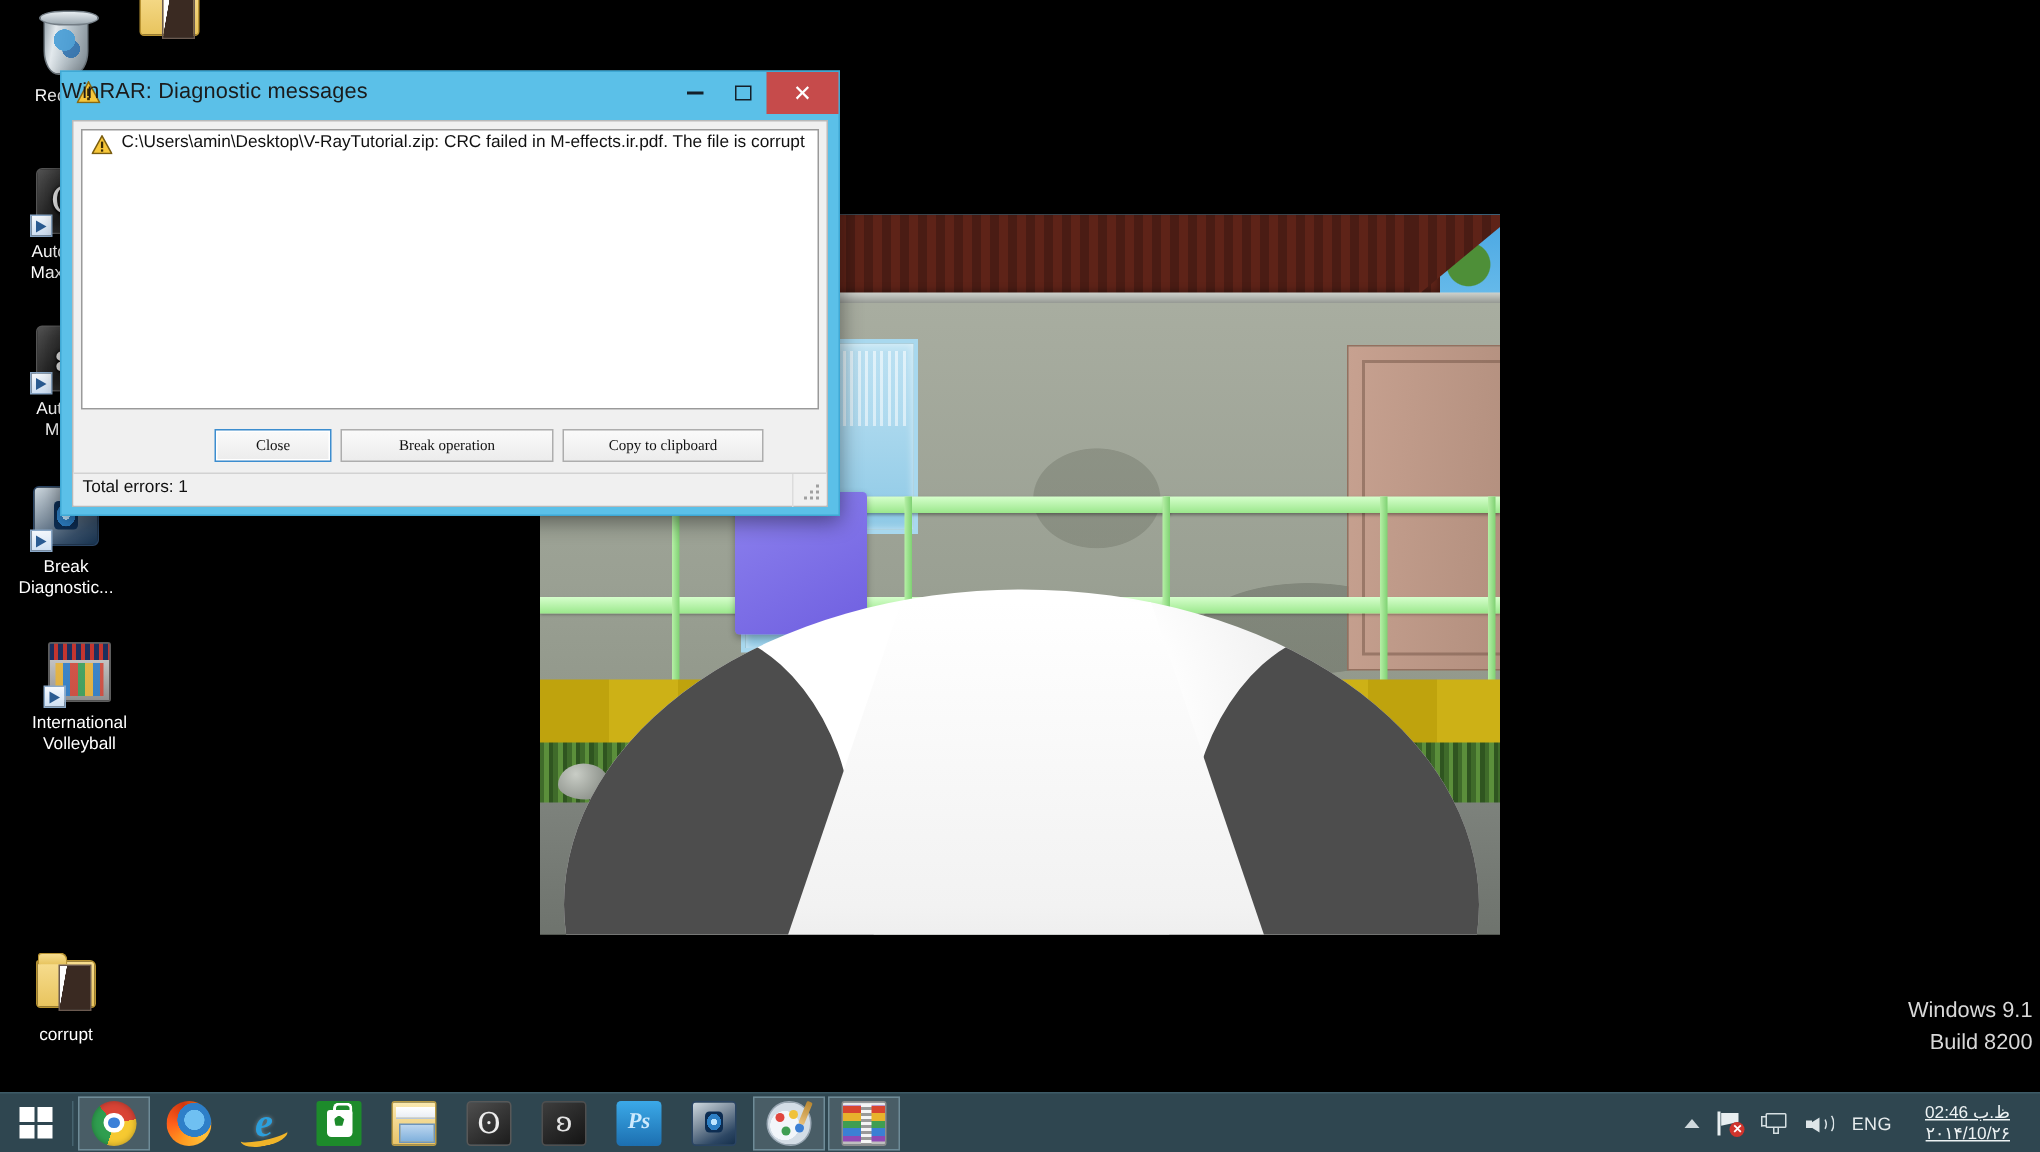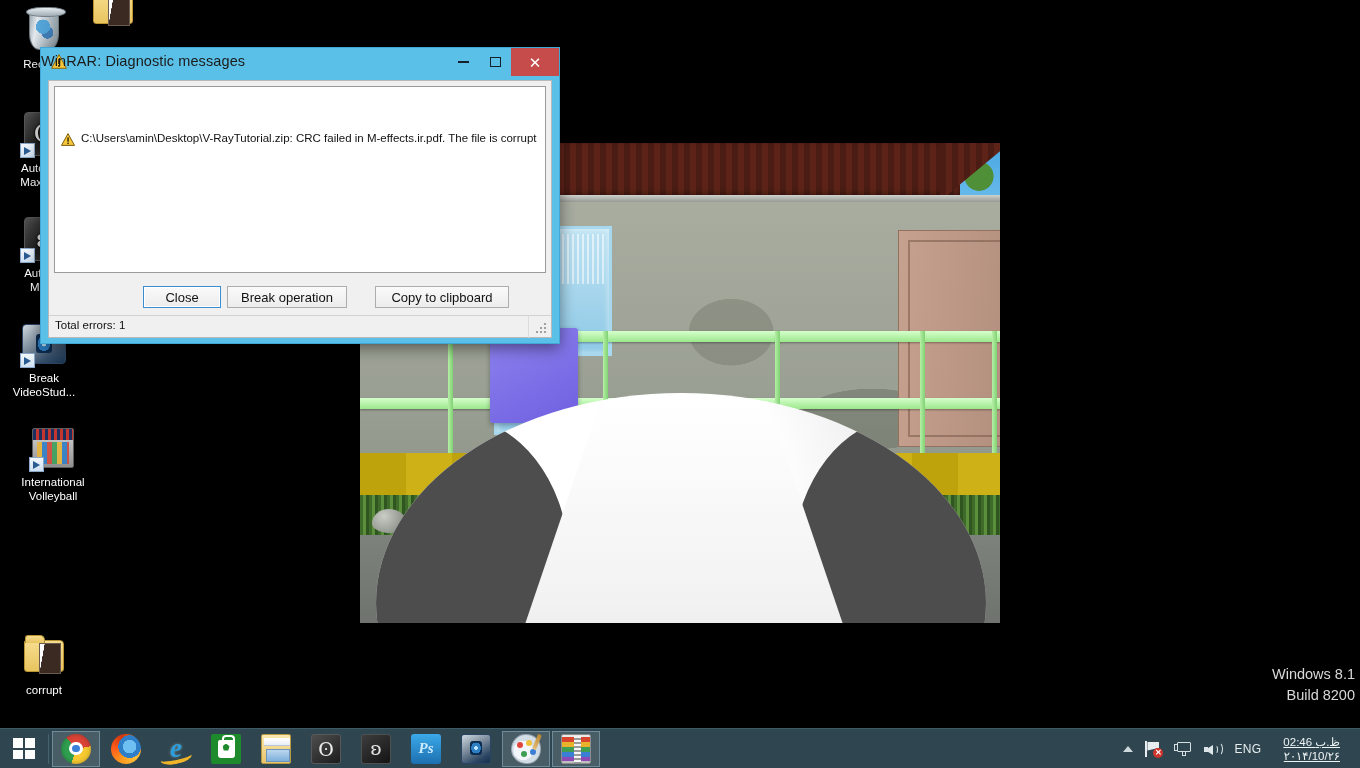--- a/index.html
+++ b/index.html
@@ -167,31 +167,31 @@
     background:#f0f0f0; border:1px solid #b9b9b9; }
 
   #msg-list { position:absolute; left:5px; top:5px; right:5px; height:187px;
     background:#fff; border:1px solid #9a9a9a; overflow:hidden; }
   #msg-head { height:21px; background:linear-gradient(#fdfdfd,#f1f1f1);
     border-bottom:1px solid #d8d8d8; position:relative; }
   #msg-head .col { position:absolute; top:3px; font-size:11.5px; color:#111; }
   #msg-head .col.c1 { left:7px; }
   #msg-head .divider { position:absolute; left:483px; top:0; width:1px; height:21px; background:#dcdcdc; }
   .msg-row { position:relative; height:20px; padding:2px 0 0 26px; font-size:11.5px; color:#111;
-    white-space:nowrap; overflow:hidden;margin-top:43px; }
+    white-space:nowrap; overflow:hidden; }
   .msg-row .warn-sm { position:absolute; left:6px; top:3px; width:14px; height:13px; }
 
   #btn-row { position:absolute; left:0; right:0; top:200px; height:34px; }
   .dlg-btn { position:absolute; top:5px; height:22px;
     background:linear-gradient(#fafafa,#ececec); border:1px solid #adadad;
-    font-size:13px; color:#111; font-family:Liberation Sans, sans-serif;
+    font-size:10px; color:#111; font-family:Liberation Serif, serif;
     display:flex; align-items:center; justify-content:center; cursor:default; }
   .dlg-btn.focused { border:1px solid #3c8dcf; box-shadow:inset 0 0 0 1px #fff; }
   #btn-close { left:94px; width:78px; }
-  #btn-break { left:178px; width:120px; }
+  #btn-break { left:178px; width:142px; }
   #btn-copy  { left:326px; width:134px; }
 
   #statusbar { position:absolute; left:0; right:0; bottom:0; height:22px;
     background:#f0f0f0; border-top:1px solid #d2d2d2; }
   #statusbar .txt { position:absolute; left:6px; top:3px; font-size:11.5px; color:#111; }
   #statusbar .sep { position:absolute; right:22px; top:0; width:1px; height:22px; background:#dcdcdc; }
   #statusbar .grip { position:absolute; right:3px; bottom:2px; width:12px; height:12px; }
   #statusbar .grip i { position:absolute; width:2px; height:2px; background:#a0a0a0; }
 
   
@@ -331,21 +331,21 @@
       <span class="lbl">Autod...</span>
       <span class="lbl">Maya</span>
     </div>
 
     <div class="icon" style="left:1px; top:320px;">
       <div class="glyph">
         <div class="ic-corel"></div>
         <div class="shortcut-arrow"></div>
       </div>
       <span class="lbl">Break</span>
-      <span class="lbl">VideoStud...</span>
+      <span class="lbl">Diagnostic...</span>
     </div>
 
     <div class="icon" style="left:1px; top:424px; width:104px;">
       <div class="glyph">
         <div class="ic-vb"></div>
         <div class="shortcut-arrow"></div>
       </div>
       <span class="lbl">International</span>
       <span class="lbl">Volleyball</span>
     </div>
@@ -453,21 +453,21 @@
             <i style="left:8px;top:4px"></i>
           <i style="left:0;top:8px"></i>
             <i style="left:4px;top:8px"></i>
             <i style="left:8px;top:8px"></i>
         </span>
       </div>
     </div>
   </div>
 
   <div id="watermark">
-    <div>Windows 8.1</div>
+    <div>Windows 9.1</div>
     <div>Build 8200</div>
   </div>
 
   <div id="taskbar">
     <div id="start-btn">
       <span class="win-logo">
         <span></span>
           <span></span>
           <span></span>
           <span></span>

